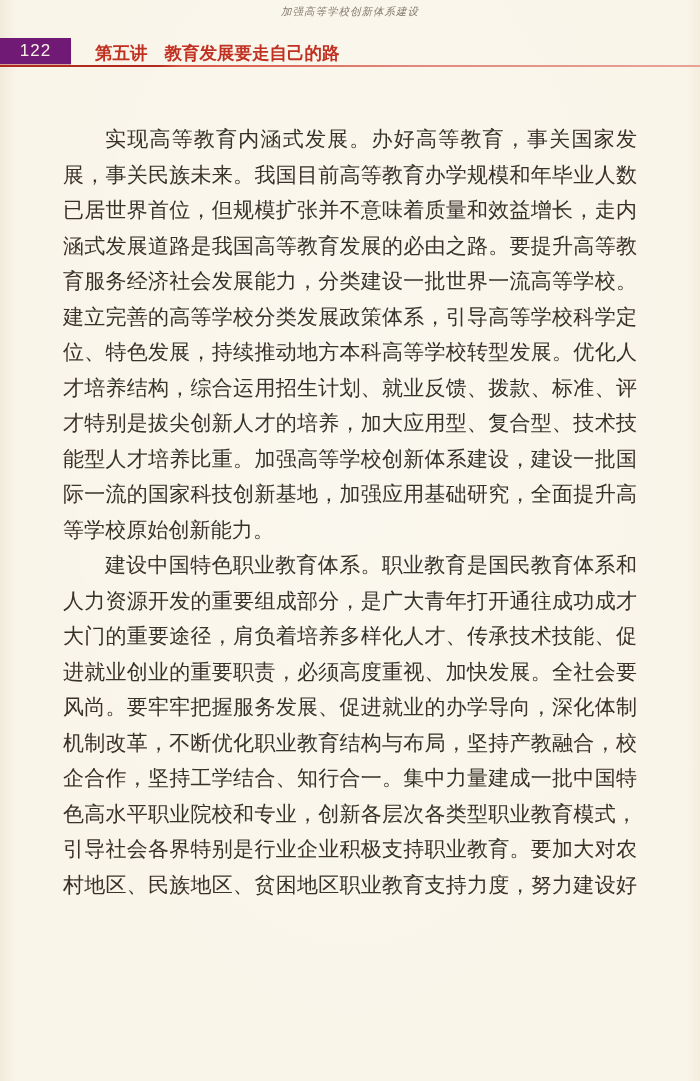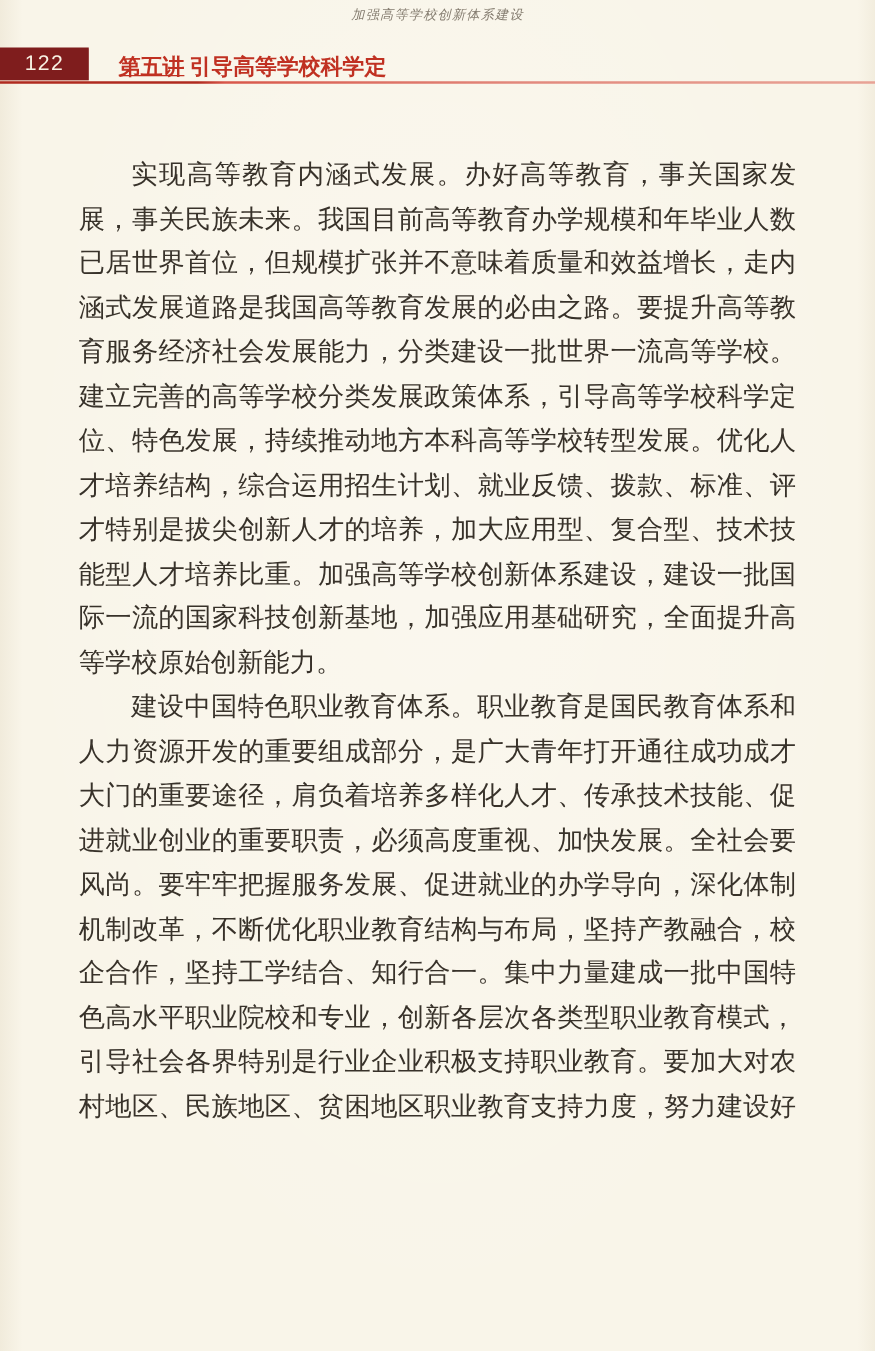--- a/index.html
+++ b/index.html
@@ -27,40 +27,40 @@
     font-size: 10.5px;
     font-style: italic;
     letter-spacing: 1px;
     color: #847c6f;
     font-family: "Liberation Serif", "DejaVu Serif", serif;
   }
   .page-num-block {
     position: absolute;
     left: 0; top: 38px;
     width: 71px; height: 26px;
-    background: #7f1d1d;
+    background: #701a75;
     box-shadow: 0 1px 0 rgba(150,30,20,0.35);
     display: flex; align-items: center; justify-content: center;
   }
   .page-num-block .num {
     color: #f8f2e4;
     font-size: 17px;
     font-family: "Liberation Sans", "DejaVu Sans", sans-serif;
     letter-spacing: 1px;
   }
   .chapter-head {
     position: absolute;
     left: 95px; top: 41px;
     color: #c03122;
     font-size: 17.5px;
     font-weight: bold;
     font-family: "Liberation Sans", "DejaVu Sans", sans-serif;
     white-space: nowrap;
   }
-  .chapter-head .chapter-label { margin-right: 4px; text-decoration: underline; }
+  .chapter-head .chapter-label { margin-right: 17px; }
   .head-rule {
     position: absolute;
     left: 0; top: 65px;
     width: 700px; height: 2px;
     background: linear-gradient(to right,
       #b02a1f 0px, #b02a1f 158px,
       #d8574a 180px, #e2897d 420px, #e8a396 700px);
   }
   .body-text {
     position: absolute;
@@ -85,21 +85,21 @@
 
 <div class="page-surface"></div>
 
 <div class="watermark">加强高等学校创新体系建设</div>
 
 <div class="page-num-block">
   <span class="num">122</span>
 </div>
 
 <div class="chapter-head">
-  <span class="chapter-label">第五讲</span><span>引导高等学校科学定</span>
+  <span class="chapter-label">第五讲</span><span>教育发展要走自己的路</span>
 </div>
 
 <div class="head-rule"></div>
 
 <div class="body-text">
     <div class="line indent">实现高等教育内涵式发展。办好高等教育，事关国家发</div>
     <div class="line">展，事关民族未来。我国目前高等教育办学规模和年毕业人数</div>
     <div class="line">已居世界首位，但规模扩张并不意味着质量和效益增长，走内</div>
     <div class="line">涵式发展道路是我国高等教育发展的必由之路。要提升高等教</div>
     <div class="line">育服务经济社会发展能力，分类建设一批世界一流高等学校。</div>

